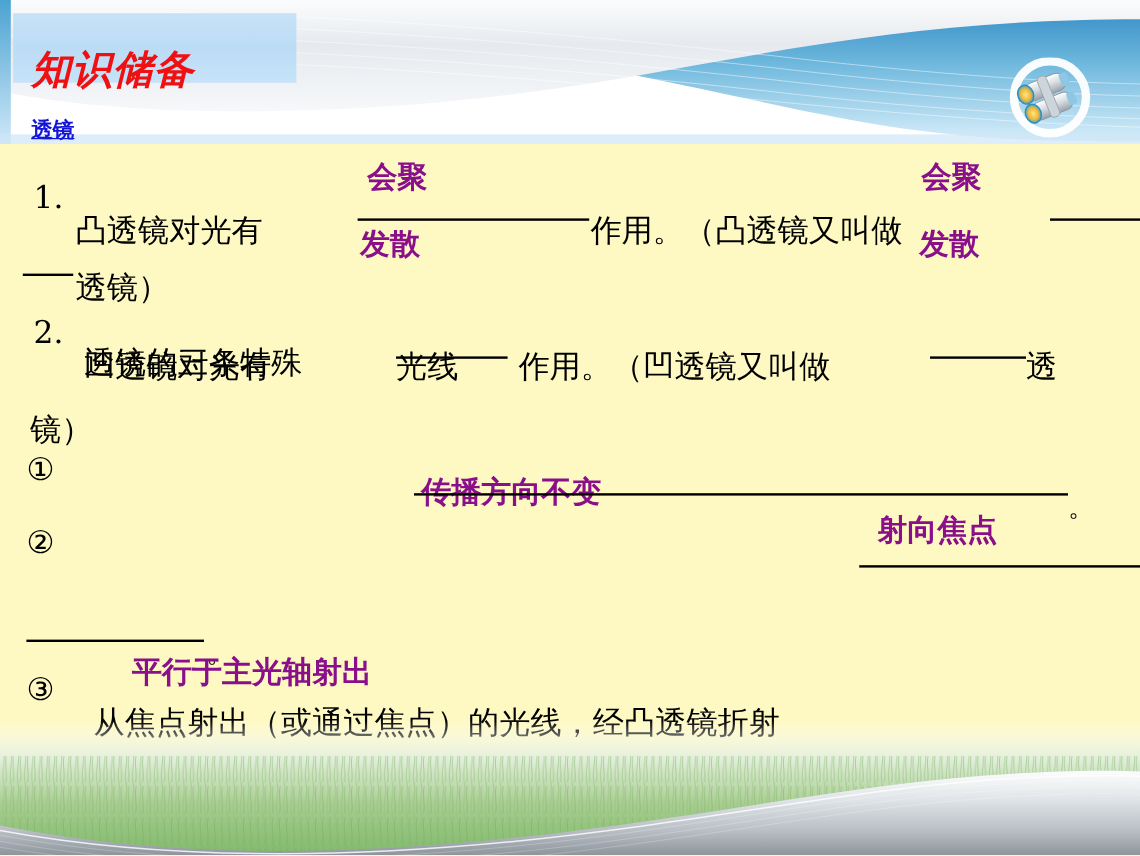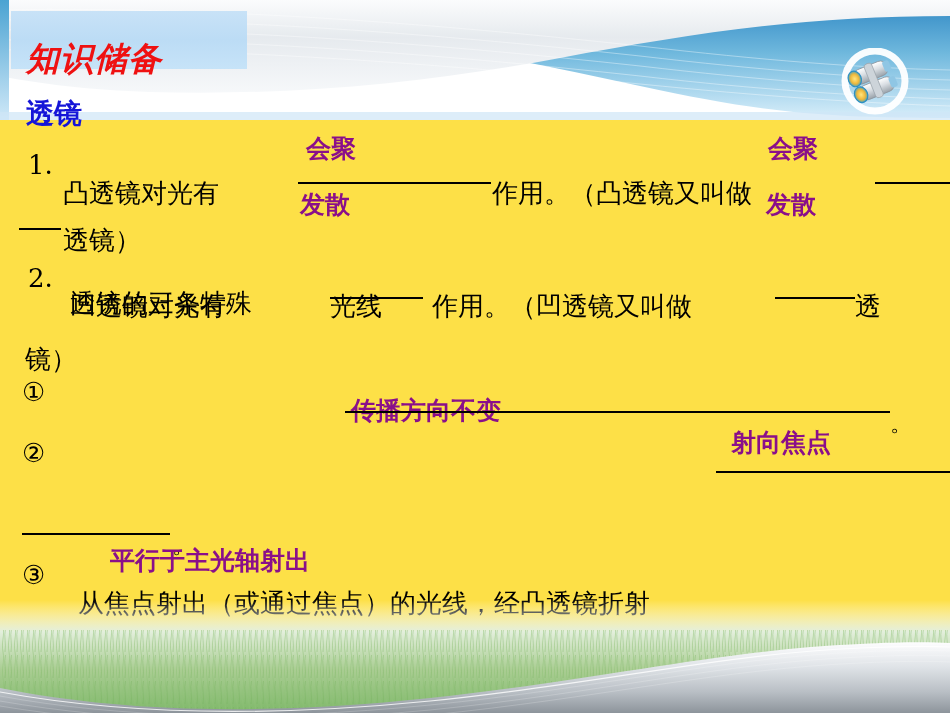--- a/index.html
+++ b/index.html
@@ -5,21 +5,21 @@
   html, body {
     margin: 0;
     padding: 0;
     background: #ffffff;
   }
   #slide {
     position: relative;
     width: 950px;
     height: 713px;
     overflow: hidden;
-    background: #fde047;
+    background: #fef9c3;
     font-family: "Liberation Serif", "DejaVu Serif", serif;
     -webkit-font-smoothing: antialiased;
   }
 
   
   .top-band {
     position: absolute;
     left: 0; top: 0;
     width: 950px; height: 120px;
     overflow: hidden;
@@ -60,25 +60,26 @@
     color: #ef1111;
     line-height: 1;
     transform: translateY(-50%);
     letter-spacing: 1px;
     white-space: nowrap;
   }
   .subtitle-text {
     position: absolute;
     left: 26px; top: 100px;
     font-family: "DejaVu Sans", sans-serif;
-    font-size: 28px;
+    font-size: 18px;
     font-weight: bold;
     color: #1515d8;
     line-height: 1;
     white-space: nowrap;
+    text-decoration: underline;
   }
 
   
   .ln {
     position: absolute;
     white-space: nowrap;
     color: #000000;
     font-family: "DejaVu Serif", "Liberation Serif", serif;
     font-size: 26px;
     line-height: 1;

